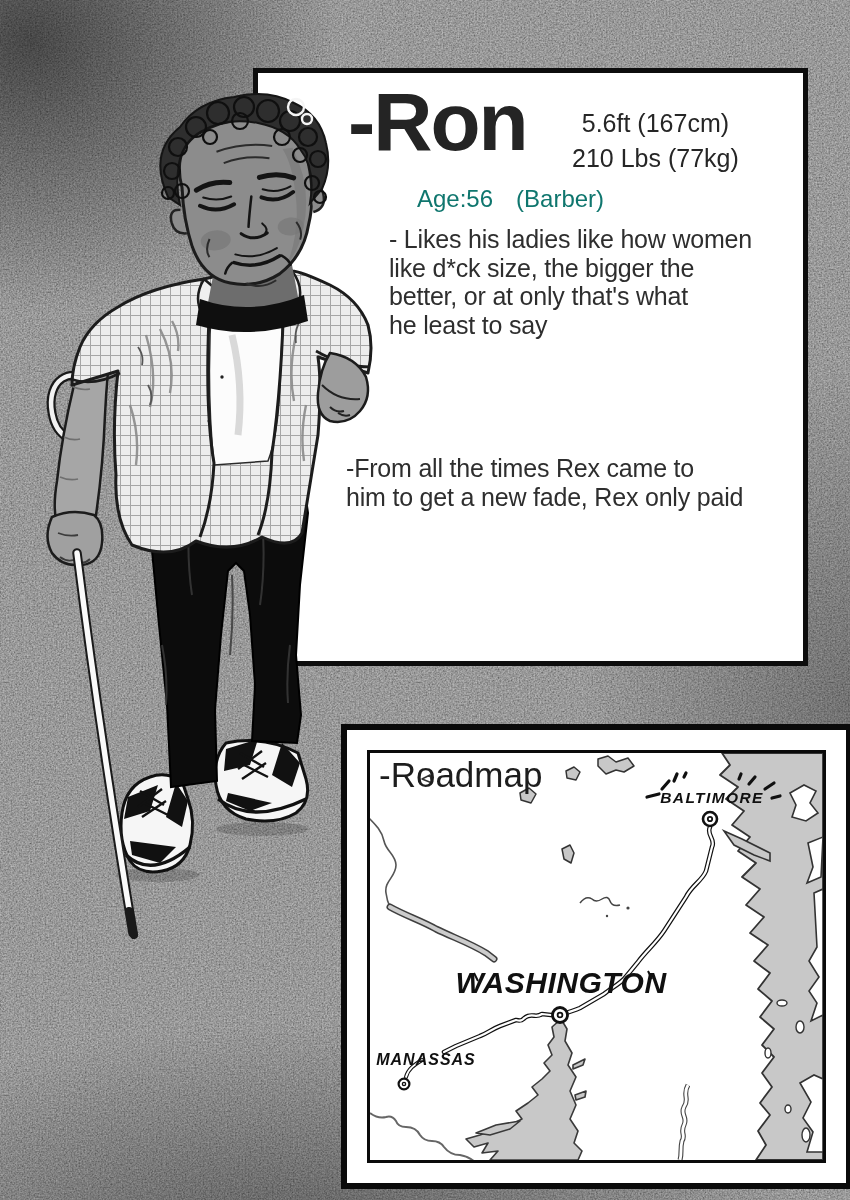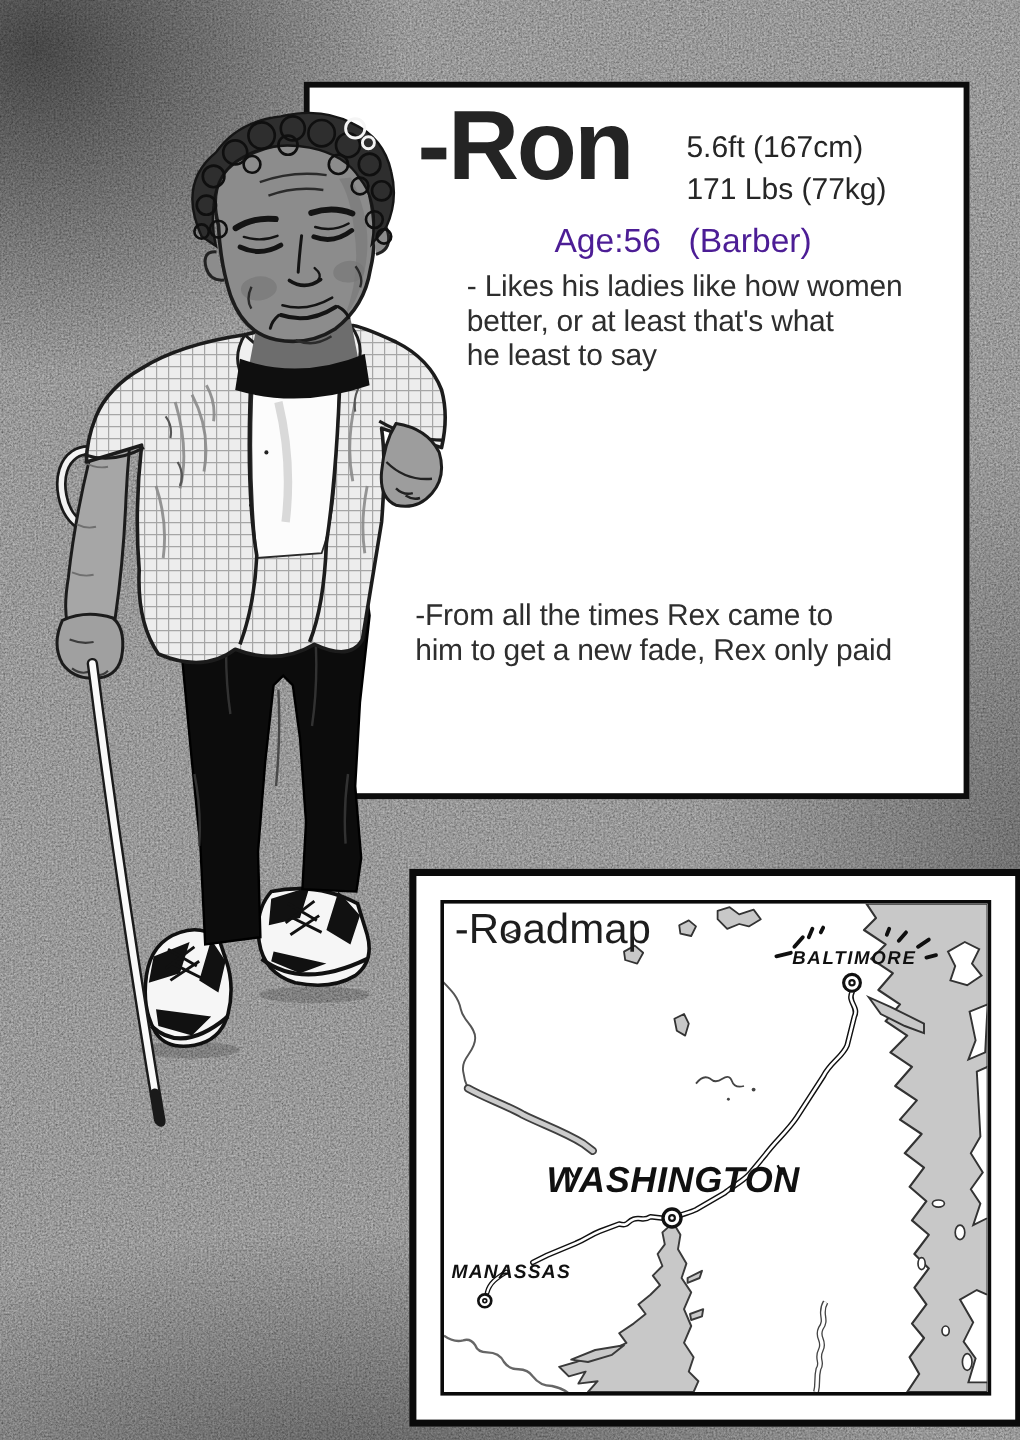--- a/index.html
+++ b/index.html
@@ -9,27 +9,27 @@
   .vignette{position:absolute;left:0;top:0;width:850px;height:1200px;z-index:1;pointer-events:none;
     background:
       radial-gradient(ellipse 430px 380px at 30px 40px, rgba(5,5,5,.55), rgba(5,5,5,0) 72%),
       radial-gradient(ellipse 760px 330px at 35% 104%, rgba(0,0,0,.38), rgba(0,0,0,0) 68%),
       radial-gradient(ellipse 420px 520px at 103% 60%, rgba(0,0,0,.28), rgba(0,0,0,0) 70%);}
   
   .card{position:absolute;left:253px;top:68px;width:545px;height:588px;z-index:2;
         background:#ffffff;border:5px solid #0d0d0d;}
   .card .name{position:absolute;left:90px;top:8px;margin:0;font-size:82px;font-weight:bold;
         letter-spacing:-2px;color:#242424;line-height:1;}
-  .card .stats{position:absolute;left:314px;top:33px;font-size:25px;line-height:35px;color:#262626;}
-  .card .ageline{position:absolute;left:159px;top:112px;font-size:28px;color:#4c1d95;margin-left:45px;}
+  .card .stats{position:absolute;left:314px;top:33px;font-size:25px;line-height:35px;color:#262626;text-align:center;}
+  .card .ageline{position:absolute;left:159px;top:112px;font-size:24px;color:#0f766e;}
   .card .occupation{margin-left:23px;}
   .note{position:absolute;font-size:25px;line-height:28.5px;letter-spacing:-0.2px;color:#2e2e2e;white-space:nowrap;}
   .note1{left:131px;top:152px;}
   .note2{left:130px;top:304px;}
-  .note3{left:88px;top:381px;margin-top:45px;}
+  .note3{left:88px;top:381px;}
   
   .map-panel{position:absolute;left:341px;top:724px;z-index:2;background:#ffffff;
              border:6px solid #0a0a0a;padding:20px;}
   .map-inner{position:relative;width:453px;height:407px;border:3px solid #0a0a0a;overflow:hidden;}
   .map-title{position:absolute;left:9px;top:2px;font-size:35px;color:#1d1d1d;z-index:3;}
   .map-inner svg{position:absolute;left:0;top:0;}
   
   .figure{position:absolute;left:0;top:85px;z-index:3;pointer-events:none;}
 </style>
 </head>
@@ -52,28 +52,29 @@
     </defs>
     <rect width="850" height="1200" fill="#757575"></rect>
     <rect width="850" height="1200" filter="url(#grainF)" opacity="0.62"></rect>
   </svg>
   <div class="vignette"></div>
 
   <section class="card">
     <h1 class="name">-Ron</h1>
     <div class="stats">
       <div>5.6ft (167cm)</div>
-      <div>171 Lbs (77kg)</div>
+      <div>210 Lbs (77kg)</div>
     </div>
     <div class="ageline">
       <span>Age:56</span><span class="occupation">(Barber)</span>
     </div>
     <div class="note note1">
       <div>- Likes his ladies like how women</div>
-      <div>better, or at least that's what</div>
+      <div>like d*ck size, the bigger the</div>
+      <div>better, or at only that's what</div>
       <div>he least to say</div>
     </div>
     <div class="note note3">
       <div>-From all the times Rex came to</div>
       <div>him to get a new fade, Rex only paid</div>
     </div>
   </section>
 
   <section class="map-panel">
     <div class="map-inner">

